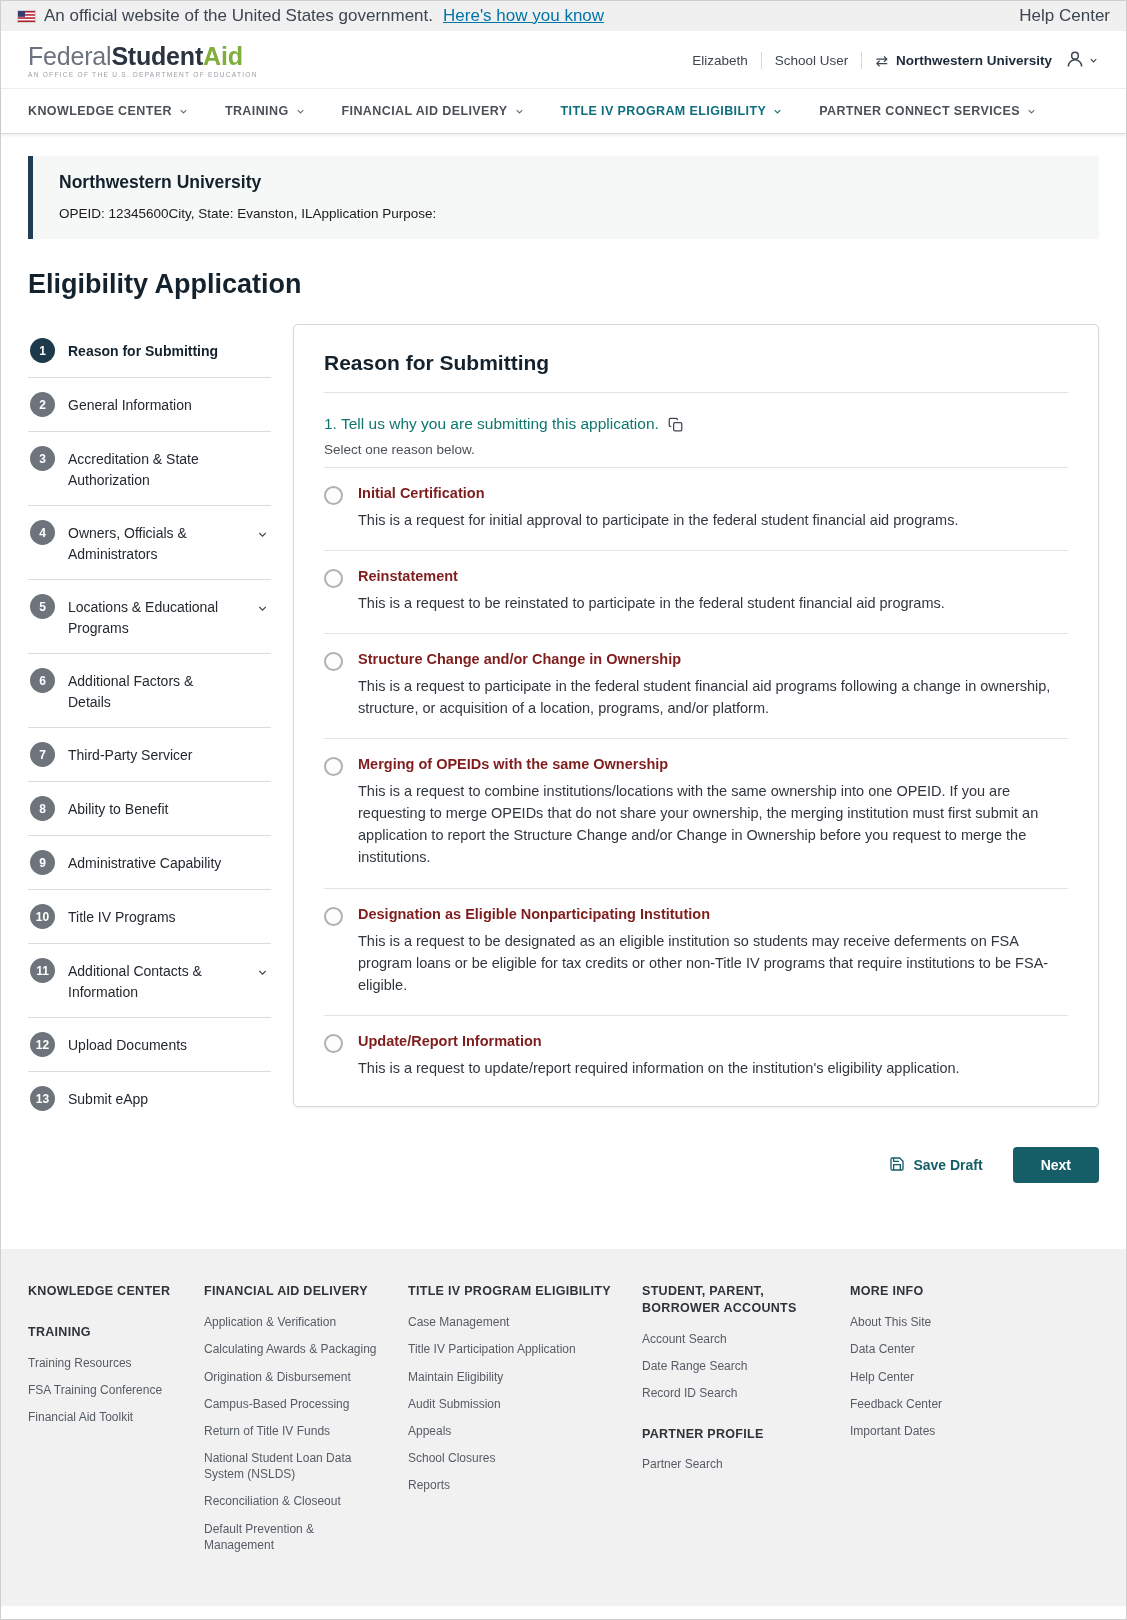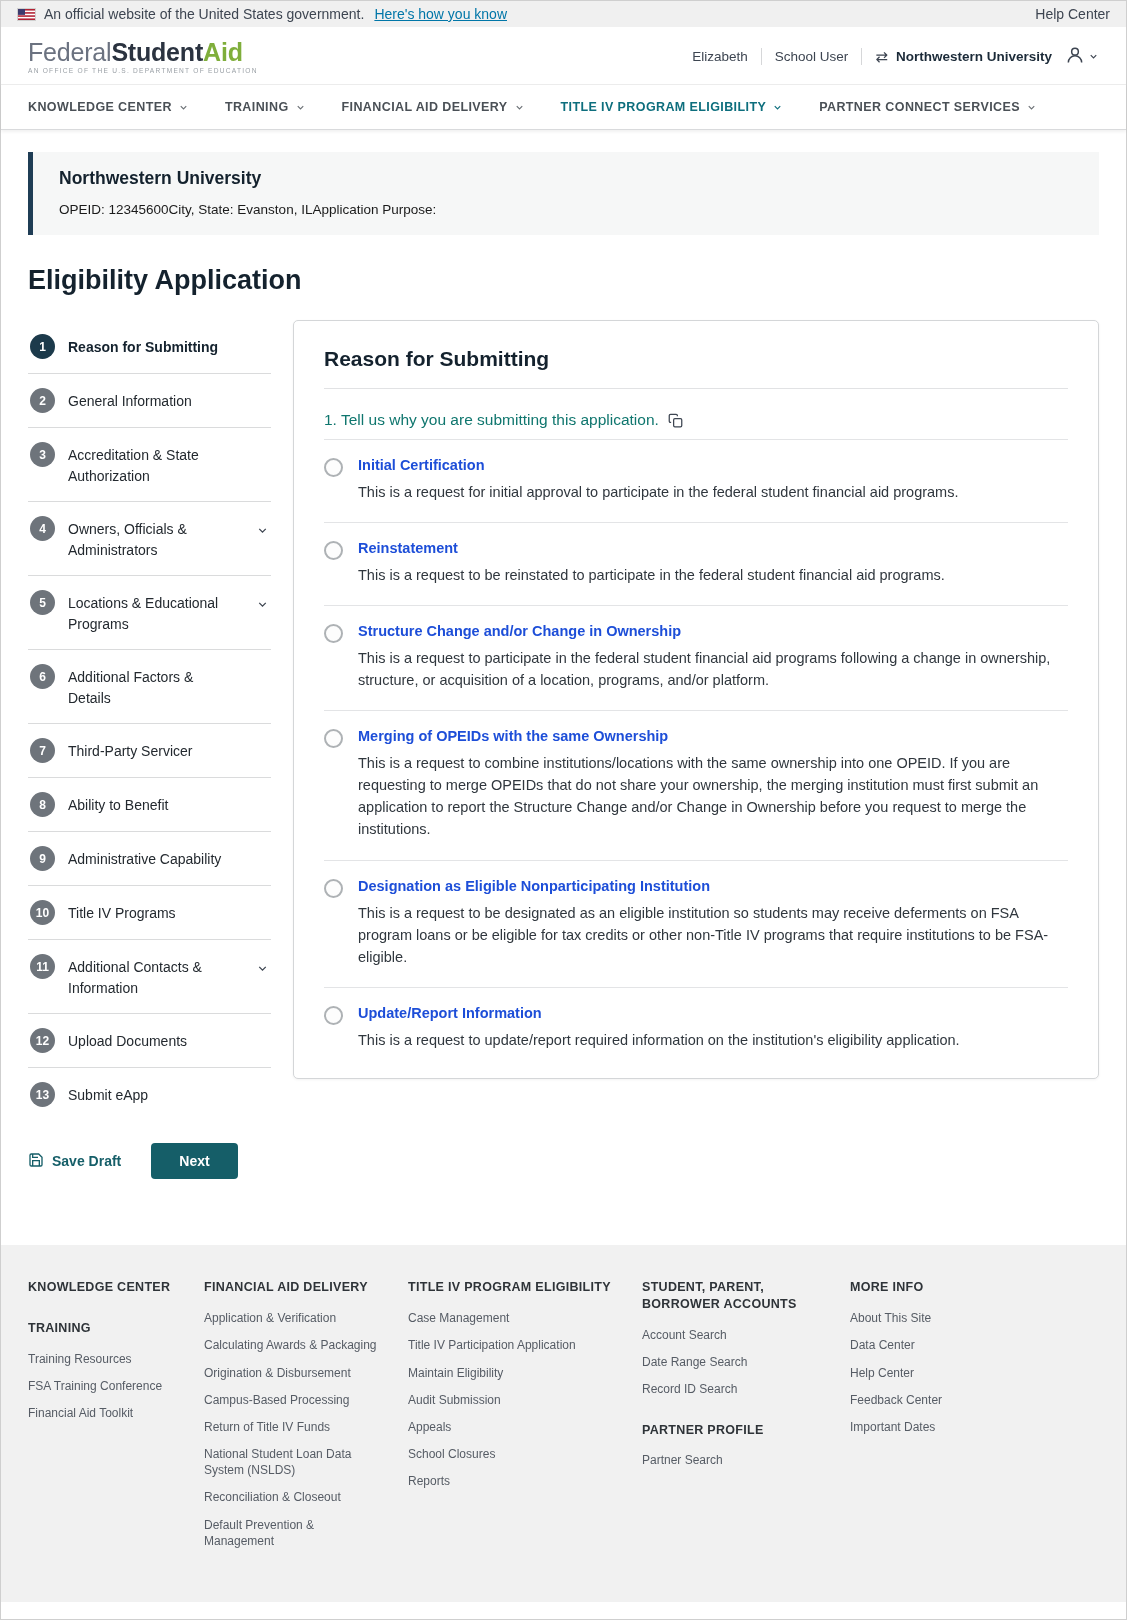--- a/index.html
+++ b/index.html
@@ -17,21 +17,21 @@
     display: flex;
     flex-direction: column;
   }
   a { text-decoration: none; cursor: pointer; }
 
   
   .gov-banner {
     background: #f0f0f0;
     display: flex; justify-content: space-between; align-items: center;
     padding: 5px 16px;
-    font-size: 14px; color: #3d4551;
+    font-size: 17px; color: #3d4551;
   }
   .gov-left { display: flex; align-items: center; gap: 8px; }
   .flag { display: inline-flex; border: 1px solid #d0d0d0; line-height: 0; }
   .how-know { color: #0076a8; text-decoration: underline; margin-left: 2px; }
   .help-center { color: #3d4551; }
 
   
   .site-header {
     display: flex; justify-content: space-between; align-items: center;
     padding: 12px 27px 10px;
@@ -113,25 +113,25 @@
   .question-row { display: flex; align-items: center; gap: 9px; font-size: 15.5px; color: #0f766e; }
   .doc-icon { display: inline-flex; cursor: pointer; }
   .instruction { font-size: 13.5px; color: #4b5157; margin-top: 9px; margin-bottom: 8px; }
 
   .option { display: flex; gap: 15px; padding: 17px 0 19px; border-top: 1px solid #e3e4e6; cursor: pointer; }
   .options .option:first-of-type { margin-top: 10px; }
   .radio {
     width: 19px; height: 19px; border: 2px solid #aeb2b5; border-radius: 50%;
     background: #fdfdfd; flex: none; margin-top: 1px; cursor: pointer;
   }
-  .opt-label { font-size: 14.5px; font-weight: 700; color: #1d4ed8; margin-bottom: 8px; }
+  .opt-label { font-size: 14.5px; font-weight: 700; color: #7f1d1d; margin-bottom: 8px; }
   .opt-desc { font-size: 14.5px; color: #30373e; line-height: 1.52; max-width: 700px; }
 
   
-  .actions { display: flex; align-items: center; gap: 30px; margin: 22px 27px 0; }
+  .actions { display: flex; justify-content: flex-end; align-items: center; gap: 30px; margin: 22px 27px 0; }
   .save-draft { display: flex; align-items: center; gap: 8px; color: #155e68; font-weight: 700; font-size: 14px; cursor: pointer; }
   .next-button {
     background: #155e68; color: #fff; border: none; border-radius: 4px;
     padding: 10px 28px; font-size: 14px; font-weight: 700; cursor: pointer;
     font-family: "Liberation Sans", sans-serif;
   }
 
   
   .site-footer {
     margin-top: 66px;
@@ -360,20 +360,21 @@
       <h2 class="card-title">Reason for Submitting</h2>
       <div class="question-row">
         <span>1. Tell us why you are submitting this application.</span>
         <span class="doc-icon">
           <svg viewBox="0 0 24 24" width="15" height="15" fill="none" stroke="#3d4551" stroke-width="2">
               <rect x="9" y="9" width="13" height="13" rx="2"></rect>
               <path d="M5 15H4a2 2 0 0 1-2-2V4a2 2 0 0 1 2-2h9a2 2 0 0 1 2 2v1"></path>
             </svg>
         </span>
       </div>
+      <div class="instruction">Select one reason below.</div>
 
       <div class="options">
 
           <div class="option">
             <span class="radio"></span>
             <div class="opt-text">
               <div class="opt-label">Initial Certification</div>
               <div class="opt-desc">This is a request for initial approval to participate in the federal student financial aid programs.</div>
             </div>
           </div>

